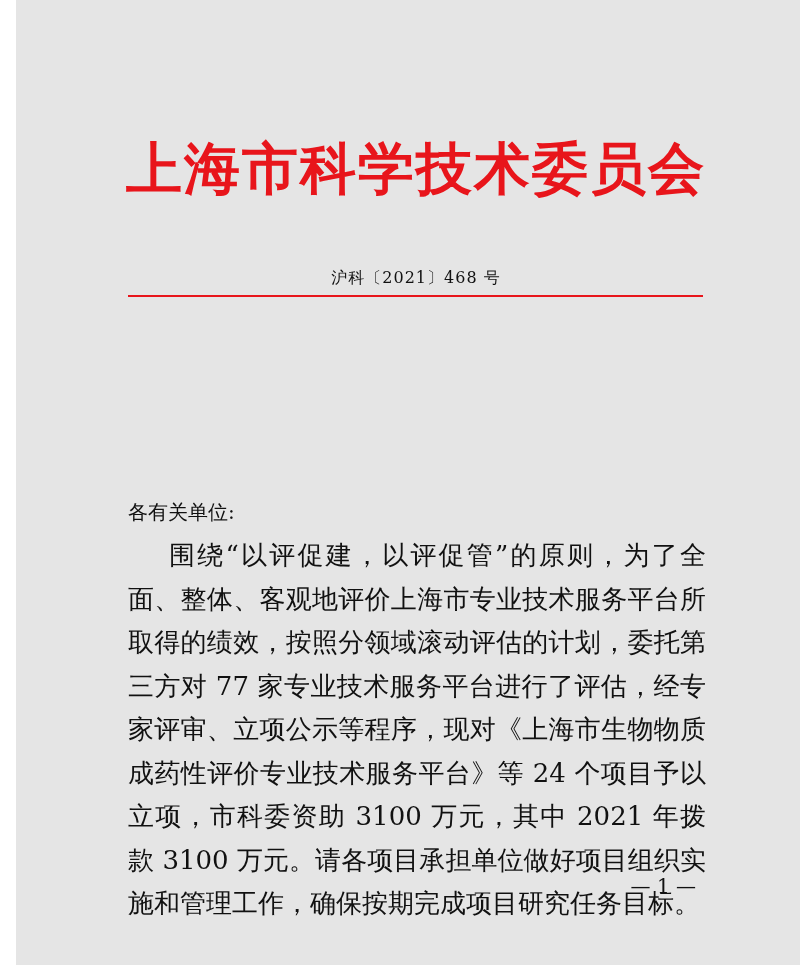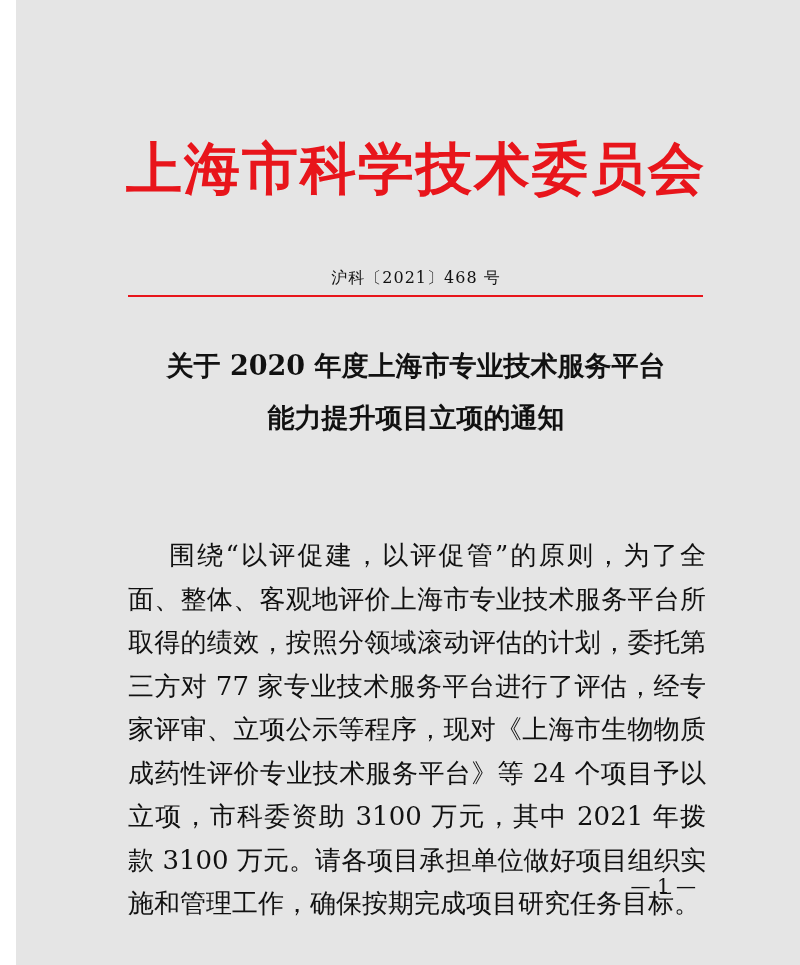--- a/index.html
+++ b/index.html
@@ -41,19 +41,16 @@
     font-size: 20px; color: #111; line-height: 28px;
   }
 </style>
 </head>
 <body>
 
 <div class="page">
   <div class="masthead">上海市科学技术委员会</div>
   <div class="docno">沪科〔2021〕468 号</div>
   <div class="redline"></div>
-  <div class="title">
-    <div>关于 2020 年度上海市专业技术服务平台</div>
-    <div>能力提升项目立项的通知</div>
-  </div>
+  <div class="salutation">各有关单位:</div>
   <div class="body-text">围绕“以评促建，以评促管”的原则，为了全面、整体、客观地评价上海市专业技术服务平台所取得的绩效，按照分领域滚动评估的计划，委托第三方对 77 家专业技术服务平台进行了评估，经专家评审、立项公示等程序，现对《上海市生物物质成药性评价专业技术服务平台》等 24 个项目予以立项，市科委资助 3100 万元，其中 2021 年拨款 3100 万元。请各项目承担单位做好项目组织实施和管理工作，确保按期完成项目研究任务目标。</div>
   <div class="pagenum">— 1 —</div>
 </div>
 
 </body></html>

